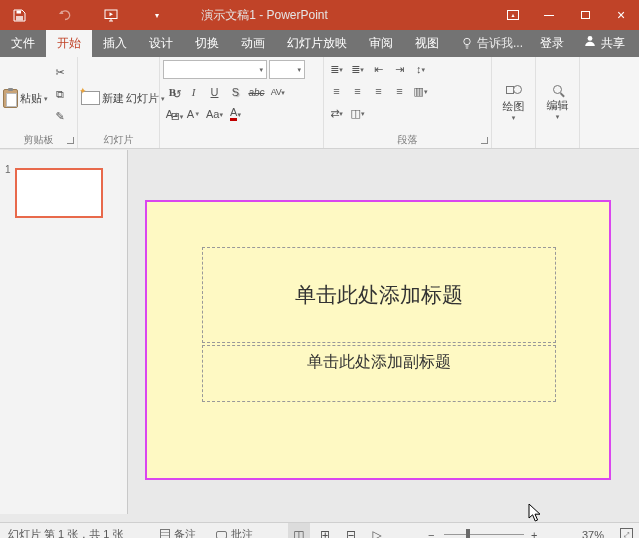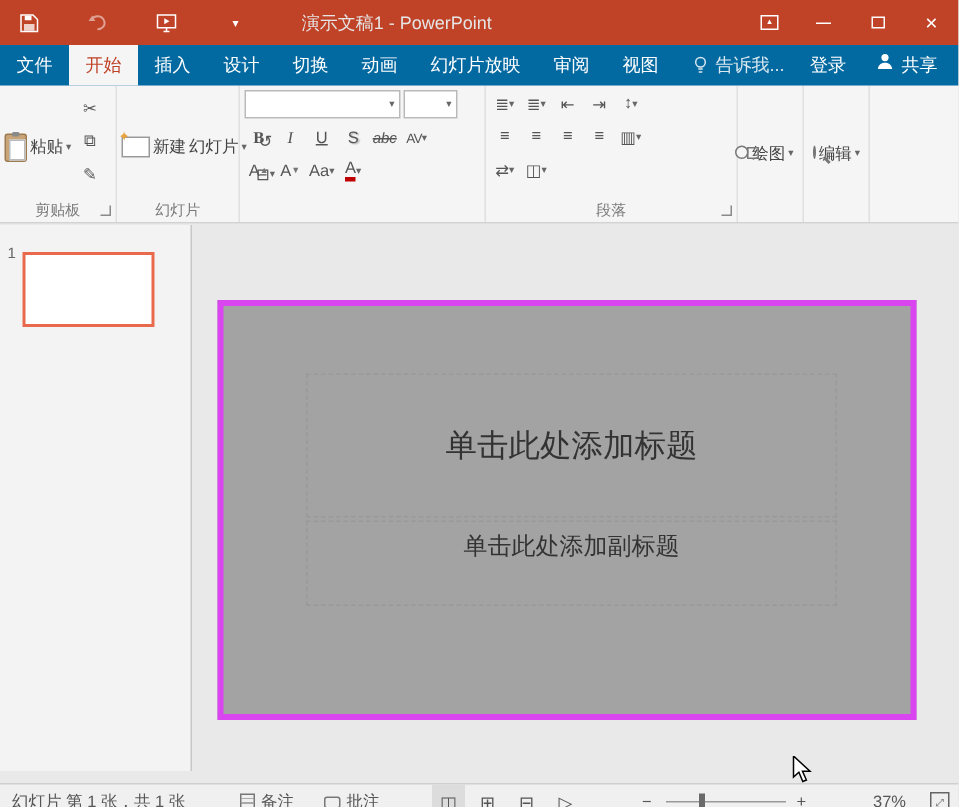--- a/index.html
+++ b/index.html
@@ -16,21 +16,21 @@
   .qbtn.dim { opacity:.5; }
   .qcaret { color:#fff; font-size:8px; margin-right:0; }
   .win-title { position:absolute; left:60px; right:170px; top:0; height:30px; line-height:30px; text-align:center; color:#e5e5e5; font-size:12px; white-space:nowrap; }
   .win-controls { position:absolute; right:0; top:0; height:30px; display:flex; }
   .wbtn { width:36px; height:30px; display:flex; align-items:center; justify-content:center; color:#fff; }
   .icon-minimize { width:10px; height:1px; background:#fff; display:block; }
   .icon-maximize { width:9px; height:8px; border:1px solid #fff; display:block; }
   .icon-ribbonopts { width:12px; height:10px; border:1px solid #fff; display:flex; align-items:flex-start; justify-content:center; font-size:6px; color:#fff; }
   .icon-close-glyph { font-size:14px; line-height:14px; }
   
-  .tabrow { position:absolute; top:30px; left:0; right:0; height:27px; background:#0369a1; display:flex; align-items:stretch; color:#fff; font-size:12px; z-index:4; }
+  .tabrow { position:absolute; top:30px; left:0; right:0; height:27px; background:#737373; display:flex; align-items:stretch; color:#fff; font-size:12px; z-index:4; }
   .tab { padding:0 11px; display:flex; align-items:center; white-space:nowrap; }
   .tab.active { background:#F5F5F5; color:#C04328; }
   .tellme { display:flex; align-items:center; gap:5px; margin-left:12px; color:rgba(255,255,255,.85); white-space:nowrap; }
   .tabrow-right { margin-left:auto; display:flex; align-items:center; gap:20px; padding-right:14px; white-space:nowrap; }
   .share-wrap { display:flex; gap:5px; }
   
   .ribbon { position:absolute; top:57px; left:0; right:0; height:92px; background:#F5F5F5; border-bottom:1px solid #D2D2D2; display:flex; z-index:3; }
   .rgroup { border-right:1px solid #E0E0E0; display:flex; flex-direction:column; }
   .rg-body { flex:1; display:flex; padding:3px 3px 0 3px; gap:3px; }
   .rg-label { height:16px; display:flex; align-items:center; justify-content:center; font-size:10px; color:#7a7a7a; position:relative; }
@@ -45,39 +45,39 @@
   .combo { background:#fff; border:1px solid #B9B9B9; height:19px; display:flex; align-items:center; justify-content:space-between; font-size:11px; padding:0 3px; color:#333; }
   .combo-font { width:104px; } .combo-size { width:36px; }
   .bB { font-weight:bold; font-family:"Liberation Serif",serif; }
   .bI { font-style:italic; font-family:"Liberation Serif",serif; }
   .bU { text-decoration:underline; }
   .bS { text-shadow:1px 1px 1px #b0b0b0; }
   .bStrike { text-decoration:line-through; font-size:10px;font-style:italic; }
   .bAV { font-size:9px; letter-spacing:-.5px; }
   .bColor { border-bottom:3px solid #C00000; line-height:11px; }
   .mini { font-size:6px; color:#777; }
-  .collapsed .rg-body { align-items:center; justify-content:center; padding:16px 6px; }
+  .collapsed .rg-body { flex-direction:column; align-items:center; justify-content:center; padding:16px 6px; }
   .icon-shapes { width:16px; height:14px; position:relative; display:block; }
   .icon-shapes i { position:absolute; border:1px solid #777; }
   .icon-shapes .sq { left:0; top:2px; width:8px; height:8px; }
   .icon-shapes .ci { right:0; top:1px; width:9px; height:9px; border-radius:50%; background:#F5F5F5; }
   .icon-magnifier { width:9px; height:9px; border:1.5px solid #777; border-radius:50%; position:relative; display:block; margin-bottom:3px; }
   .icon-magnifier::after { content:""; position:absolute; width:5px; height:1.5px; background:#777; transform:rotate(45deg); left:6px; top:8px; }
   .icon-clipboard { width:15px; height:19px; background:#C9A478; border:1px solid #9a7b52; border-radius:2px; position:relative; display:block; }
   .icon-clipboard::before { content:""; position:absolute; left:4px; top:-2px; width:5px; height:3px; background:#8a8a8a; border-radius:1px; }
   .icon-clipboard::after { content:""; position:absolute; left:2px; top:3px; width:9px; height:12px; background:#fff; border:1px solid #bbb; }
   .icon-newslide { width:19px; height:14px; background:#fff; border:1px solid #999; position:relative; display:block; }
   .icon-newslide::after { content:"✦"; position:absolute; left:-3px; top:-6px; color:#E8A33D; font-size:9px; }
   
   .slidepanel { position:absolute; top:150px; left:0; width:128px; bottom:24px; background:#F3F3F3; border-right:1px solid #C8C8C8; }
   .slide-num { position:absolute; left:5px; top:14px; font-size:10px; color:#666; }
   .thumb { position:absolute; left:15px; top:18px; width:88px; height:50px; background:#fff; border:2px solid #E8694B; }
   
   .canvas { position:absolute; top:150px; left:129px; right:0; bottom:24px; background:#E9E9E9; }
-  .slide { position:absolute; left:16px; top:50px; width:466px; height:280px; background:#a3a3a3; border:4px solid #d946ef; }
+  .slide { position:absolute; left:16px; top:50px; width:466px; height:280px; background:#fef9c3; border:2px solid #d946ef; }
   .ph-title { position:absolute; left:55px; top:45px; width:354px; height:96px; border:1px dashed #999; display:flex; align-items:center; justify-content:center; font-size:21px; color:#333; }
   .ph-sub { position:absolute; left:55px; top:143px; width:354px; height:57px; border:1px dashed #999; display:flex; justify-content:center; padding-top:6px; font-size:16px; color:#333; }
   
   .statusbar { position:absolute; left:0; right:0; bottom:0; height:16px; background:#F0F0F0; border-top:1px solid #CFCFCF; font-size:11px; color:#555; z-index:5; }
   .sb-item { position:absolute; top:0; height:23px; display:flex; align-items:center; gap:4px; white-space:nowrap; }
   .sb-info { left:8px; }
   .sb-notes { left:160px; }
   .sb-comments { left:216px; }
   .icon-notes { width:10px; height:11px; border:1px solid #777; background:repeating-linear-gradient(to bottom, transparent 0 2px, #aaa 2px 3px); display:block; }
   .icon-bubble { width:11px; height:8px; border:1px solid #777; border-radius:2px; position:relative; display:block; }

